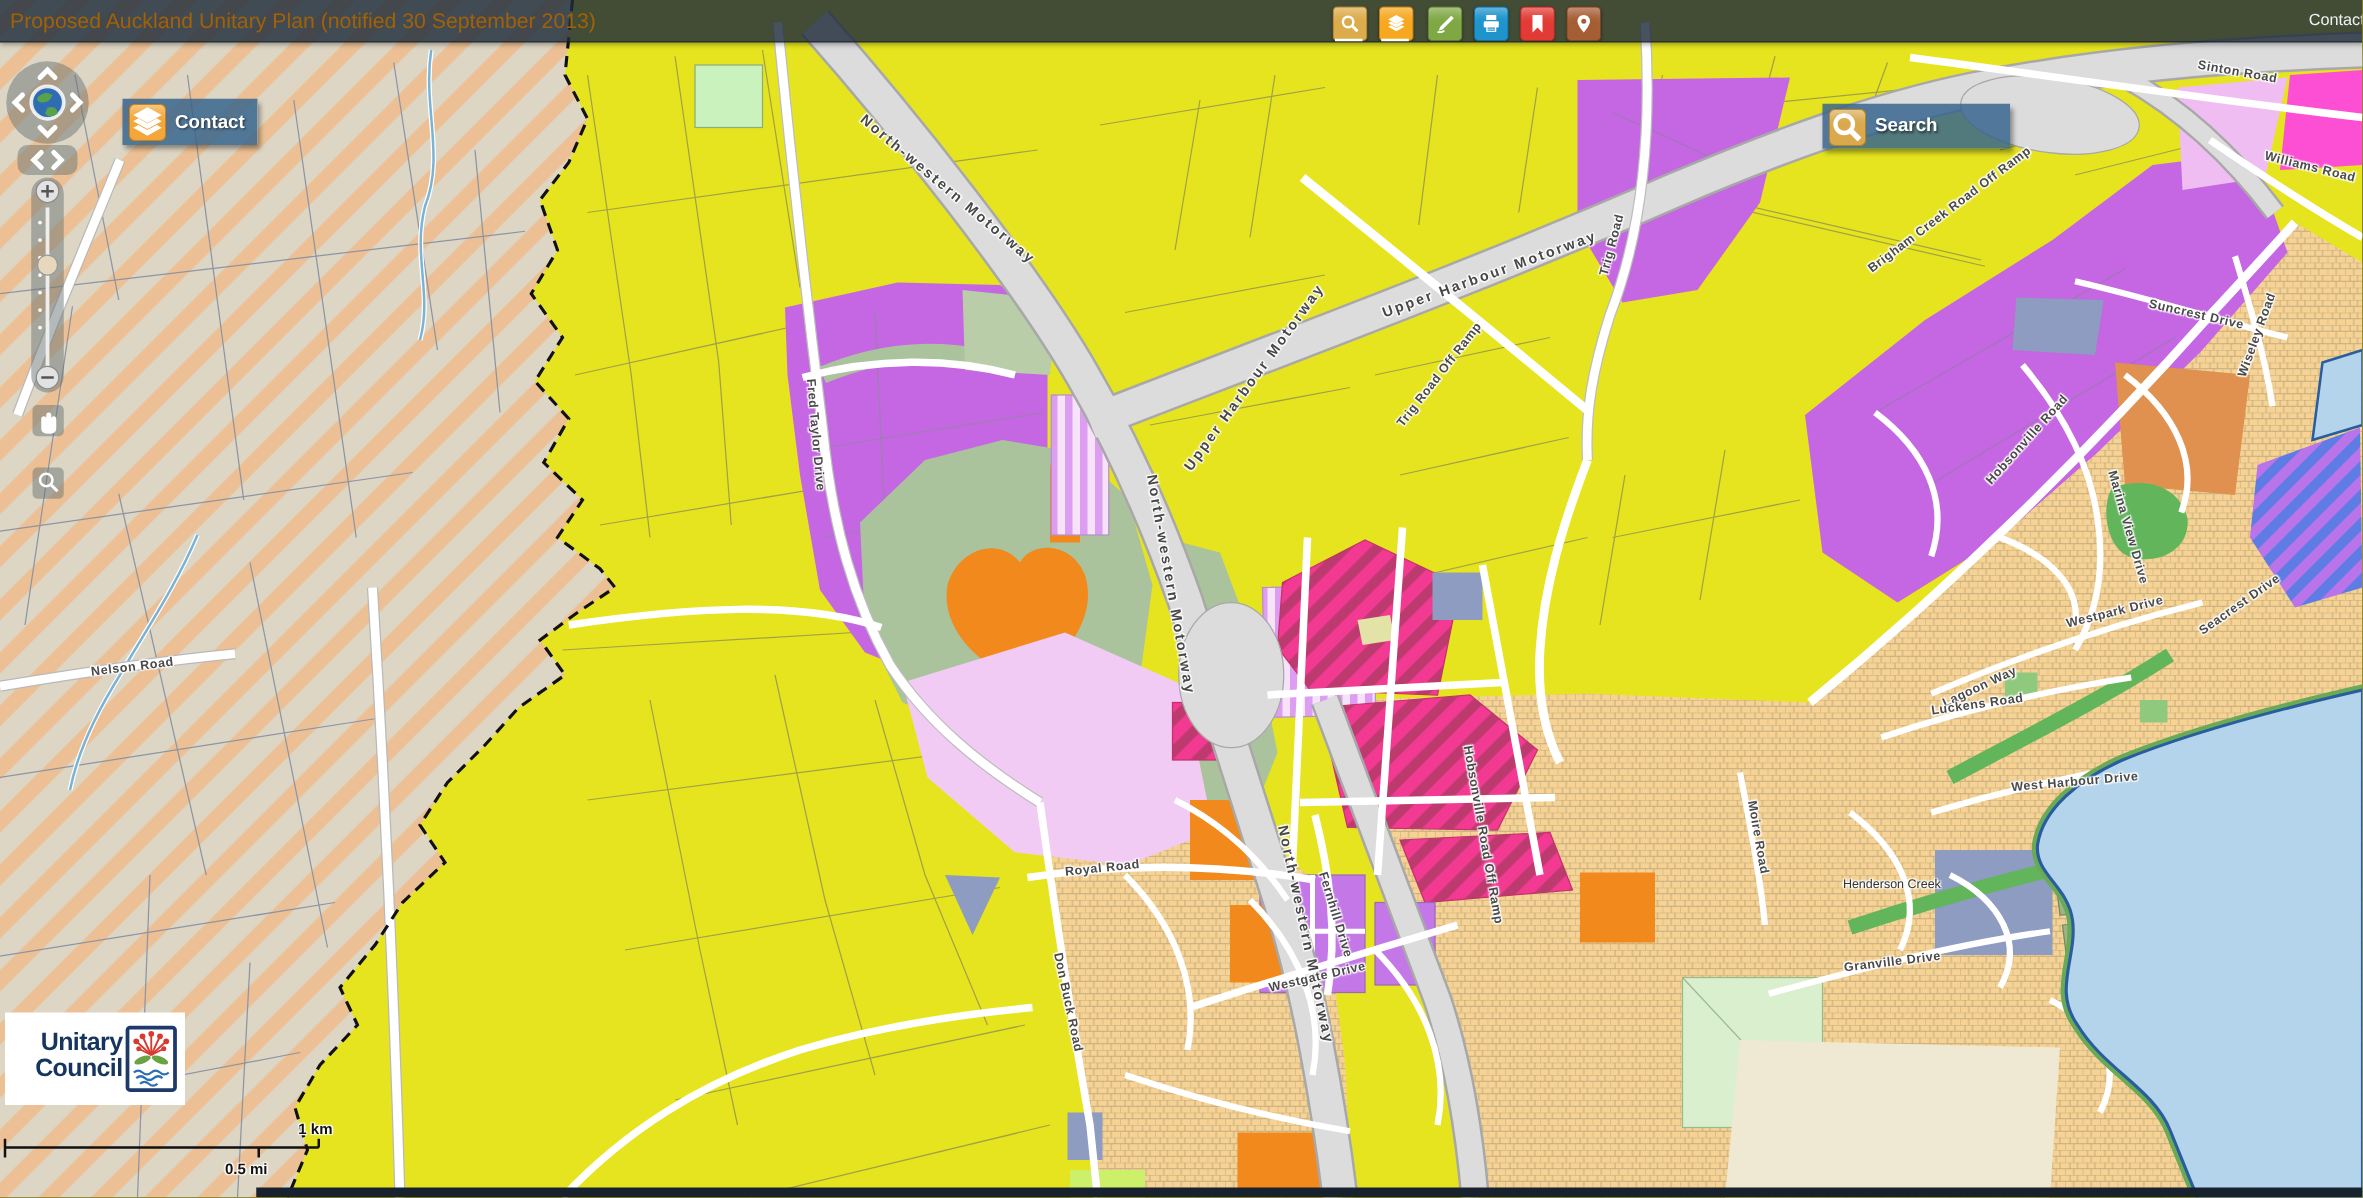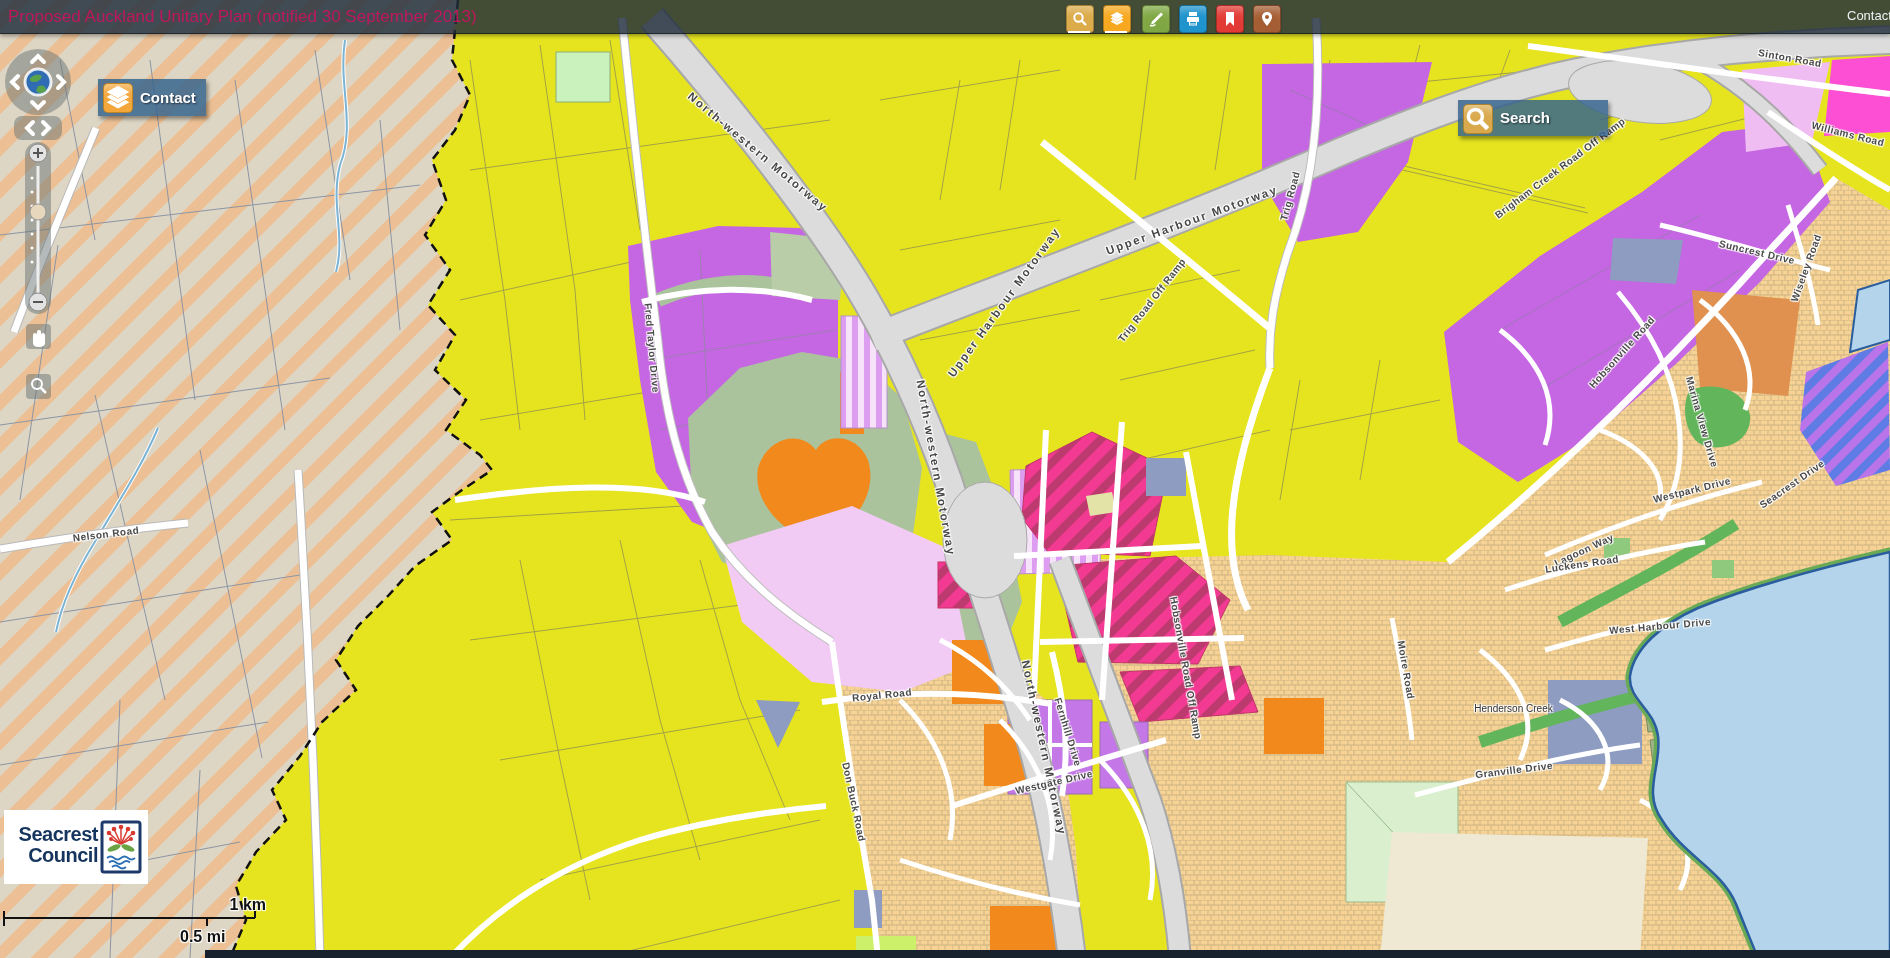--- a/index.html
+++ b/index.html
@@ -13,21 +13,21 @@
     letter-spacing:.5px;
     text-shadow:-1px -1px 1px #fff,1px -1px 1px #fff,-1px 1px 1px #fff,1px 1px 1px #fff,0 0 2px #fff;
     transform:translate(-50%,-50%) rotate(var(--r,0deg));}
   .maplabel.mwy{font-size:11.5px;letter-spacing:2px;color:#474747;}
   .maplabel.water{font-weight:normal;color:#333;letter-spacing:0;padding-left:47px;}
 
   
   #header{position:absolute;left:0;top:0;width:1890px;height:33px;
     background:rgba(30,44,58,.82);border-bottom:1px solid rgba(10,16,22,.6);
     box-shadow:0 2px 4px rgba(0,0,0,.35);overflow:hidden;}
-  #page-title{position:absolute;left:8px;top:0;line-height:33px;font-size:17px;color:#be185d;}
+  #page-title{position:absolute;left:8px;top:0;line-height:33px;font-size:17px;color:#a16207;}
   #contact-link{position:absolute;left:1847px;top:0;line-height:31px;font-size:13px;color:#eef2f6;cursor:pointer;}
   #toolbar{position:absolute;left:1066px;top:5px;height:28px;}
   .tbtn{position:absolute;top:0;width:26px;height:26px;border-radius:4px;border:1px solid rgba(0,0,0,.25);
     box-shadow:inset 0 10px 8px -6px rgba(255,255,255,.35), 0 1px 2px rgba(0,0,0,.3);cursor:pointer;}
   .tbtn svg{position:absolute;left:5px;top:5px;}
   .tb-search{left:0;background:#dcab4a;}
   .tb-layers{left:37px;background:#f7a81f;}
   .tb-draw{left:76px;background:#7fa844;}
   .tb-print{left:113px;background:#1e93cc;}
   .tb-bookmarks{left:150px;background:#e23b35;}
@@ -37,36 +37,36 @@
 
   
   .chip{position:absolute;background:rgba(54,100,142,.84);box-shadow:2px 3px 4px rgba(0,0,0,.4);cursor:pointer;}
   .chip .cicon{position:absolute;left:5px;top:4px;width:28px;height:28px;border-radius:5px;
     border:1px solid rgba(120,80,0,.4);box-shadow:inset 0 10px 8px -6px rgba(255,255,255,.4);}
   .chip .clabel{position:absolute;left:42px;top:0;font-size:15px;font-weight:bold;color:#fff;
     text-shadow:1px 1px 2px rgba(0,0,0,.6);}
   #layers-chip{left:98px;top:79px;width:108px;height:37px;}
   #layers-chip .cicon{background:#f3a73a;}
   #layers-chip .clabel{line-height:37px;}
-  #search-chip{left:1458px;top:83px;width:150px;height:36px;margin-top:17px;}
+  #search-chip{left:1458px;top:83px;width:150px;height:36px;}
   #search-chip .cicon{background:#d9a94c;}
   #search-chip .clabel{line-height:36px;}
 
   
   #navwidget{position:absolute;left:2px;top:40px;width:72px;height:420px;}
 
   
   #logo{position:absolute;left:4px;top:810px;width:144px;height:74px;background:#fff;}
   #logo .ltext{position:absolute;left:6px;top:14px;width:88px;text-align:right;color:#15355e;
     font-weight:bold;font-size:20px;line-height:21px;letter-spacing:-.5px;}
   #logo svg{position:absolute;right:6px;top:10px;}
 
   
   #scalebar{position:absolute;left:2px;top:896px;width:266px;height:50px;pointer-events:none;}
-  #scalebar .slabel{position:absolute;font-size:16px;font-weight:bold;color:#111;
+  #scalebar .slabel{position:absolute;font-size:12px;font-weight:bold;color:#111;
     text-shadow:-1px -1px 1px #fff,1px -1px 1px #fff,-1px 1px 1px #fff,1px 1px 1px #fff;}
   #km-label{right:2px;top:0;}
   #mi-label{left:178px;top:32px;}
 
   #bottom-strip{position:absolute;left:205px;top:950px;width:1685px;height:8px;background:#18222e;}
 </style>
 </head>
 <body>
 
 <div id="stage">
@@ -432,21 +432,21 @@
       <svg width="28" height="28" viewBox="0 0 16 16" style="position:absolute;left:0;top:0">
         <circle cx="6.5" cy="6.5" r="4" stroke="#fff" stroke-width="2" fill="none"></circle>
         <line x1="9.5" y1="9.5" x2="13.5" y2="13.5" stroke="#fff" stroke-width="2.5"></line>
       </svg>
     </div>
     <span class="clabel">Search</span>
   </div>
 
   <div id="logo">
     <div class="ltext">
-      <div>Seacrest</div>
+      <div>Unitary</div>
       <div>Council</div>
     </div>
     <svg width="42" height="54" viewBox="0 0 42 54">
       <rect x="2" y="2" width="38" height="50" rx="2" fill="#fff" stroke="#1d3a6b" stroke-width="3"></rect>
       <g stroke="#d93a2f" stroke-width="1.5">
         <line x1="21" y1="24" x2="9" y2="13"></line>
           <line x1="21" y1="24" x2="14" y2="9"></line>
           <line x1="21" y1="24" x2="21" y2="7"></line>
         <line x1="21" y1="24" x2="28" y2="9"></line>
           <line x1="21" y1="24" x2="33" y2="13"></line>

